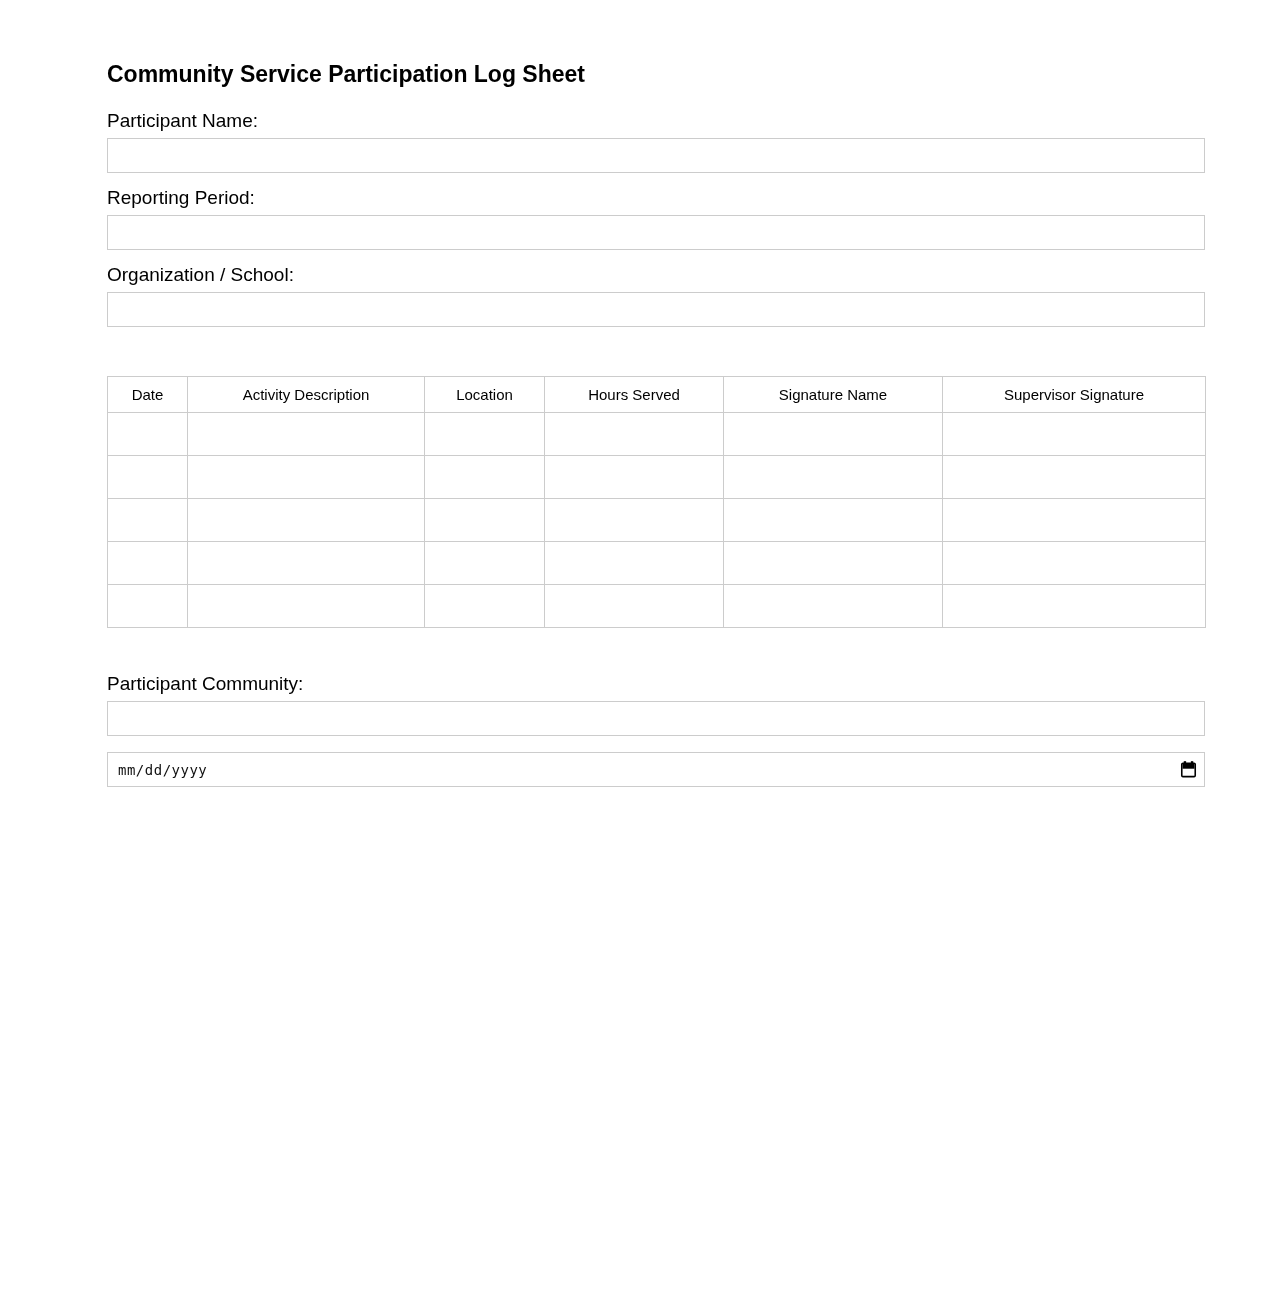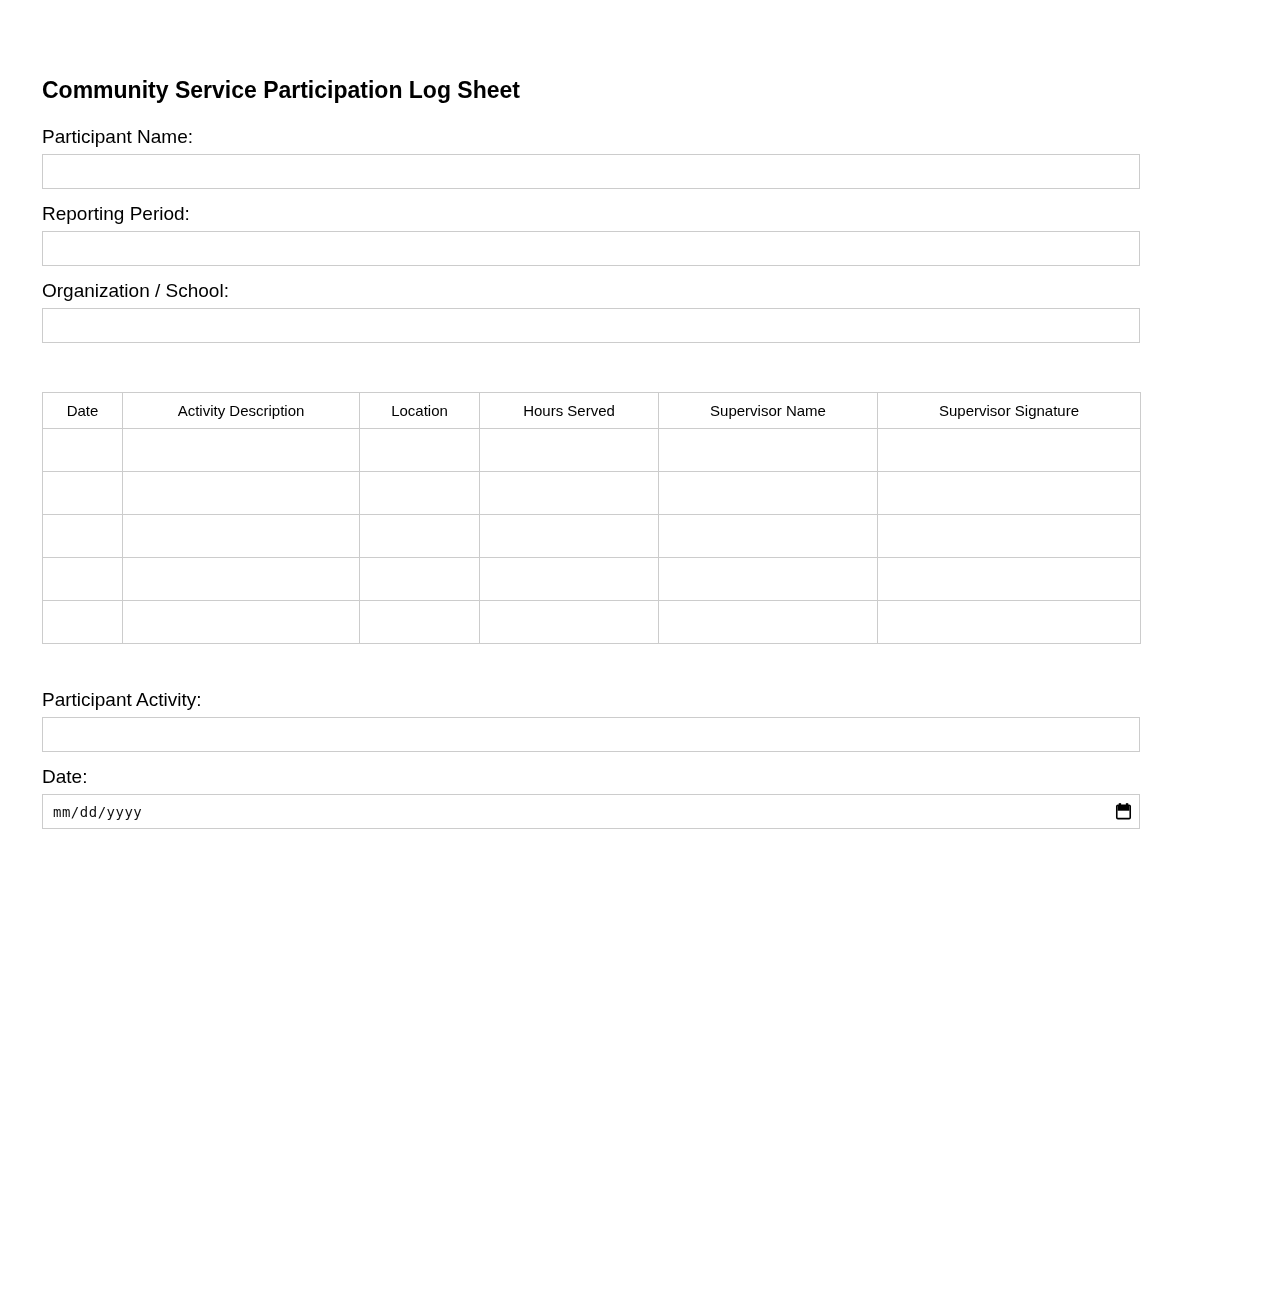--- a/index.html
+++ b/index.html
@@ -6,22 +6,22 @@
     margin: 0;
     padding: 0;
     background: #ffffff;
     color: #000000;
     font-family: "Liberation Sans", "DejaVu Sans", sans-serif;
   }
   body { width: 1278px; height: 1300px; overflow: hidden; }
 
   .page {
     width: 1098px;
-    margin-left: 42px;
-    padding-top: 77px;
+    margin-left: 107px;
+    padding-top: 61px;
   }
 
   .title {
     font-size: 23px;
     line-height: 26px;
     font-weight: bold;
     margin: 0 0 25px 0;
   }
 
   .field { margin-bottom: 16px; }
@@ -132,21 +132,21 @@
         <col class="col-3">
         <col class="col-4">
         <col class="col-5">
       </colgroup>
       <thead>
         <tr>
           <th>Date</th>
           <th>Activity Description</th>
           <th>Location</th>
           <th>Hours Served</th>
-          <th>Supervisor Name</th>
+          <th>Signature Name</th>
           <th>Supervisor Signature</th>
         </tr>
       </thead>
       <tbody>
         <tr>
           <td></td>
           <td></td>
           <td></td>
           <td></td>
           <td></td>
@@ -182,26 +182,25 @@
           <td></td>
           <td></td>
           <td></td>
           <td></td>
         </tr>
       </tbody>
     </table>
 
 
   <div class="field sig-section">
-    <span class="lbl">Participant Activity:</span>
-    <input type="text" class="text-input" value="" style="">
-  </div>
-
-  <div class="field">
-    <span class="lbl">Date:</span>
+    <span class="lbl">Participant Community:</span>
+    <input type="text" class="text-input" value="" style="">
+  </div>
+
+  <div class="field">
     <div class="date-input">
       <span class="date-text">mm/dd/yyyy</span>
       <span class="cal-btn">
         <svg width="19" height="19" viewBox="0 0 24 24" aria-hidden="true">
           <rect x="6" y="1.5" width="3" height="5" fill="#000"></rect>
           <rect x="15" y="1.5" width="3" height="5" fill="#000"></rect>
           <rect x="3.5" y="4" width="17" height="17" rx="1.5" fill="none" stroke="#000" stroke-width="2"></rect>
           <rect x="4.5" y="5" width="15" height="6" fill="#000"></rect>
         </svg>
       </span>

